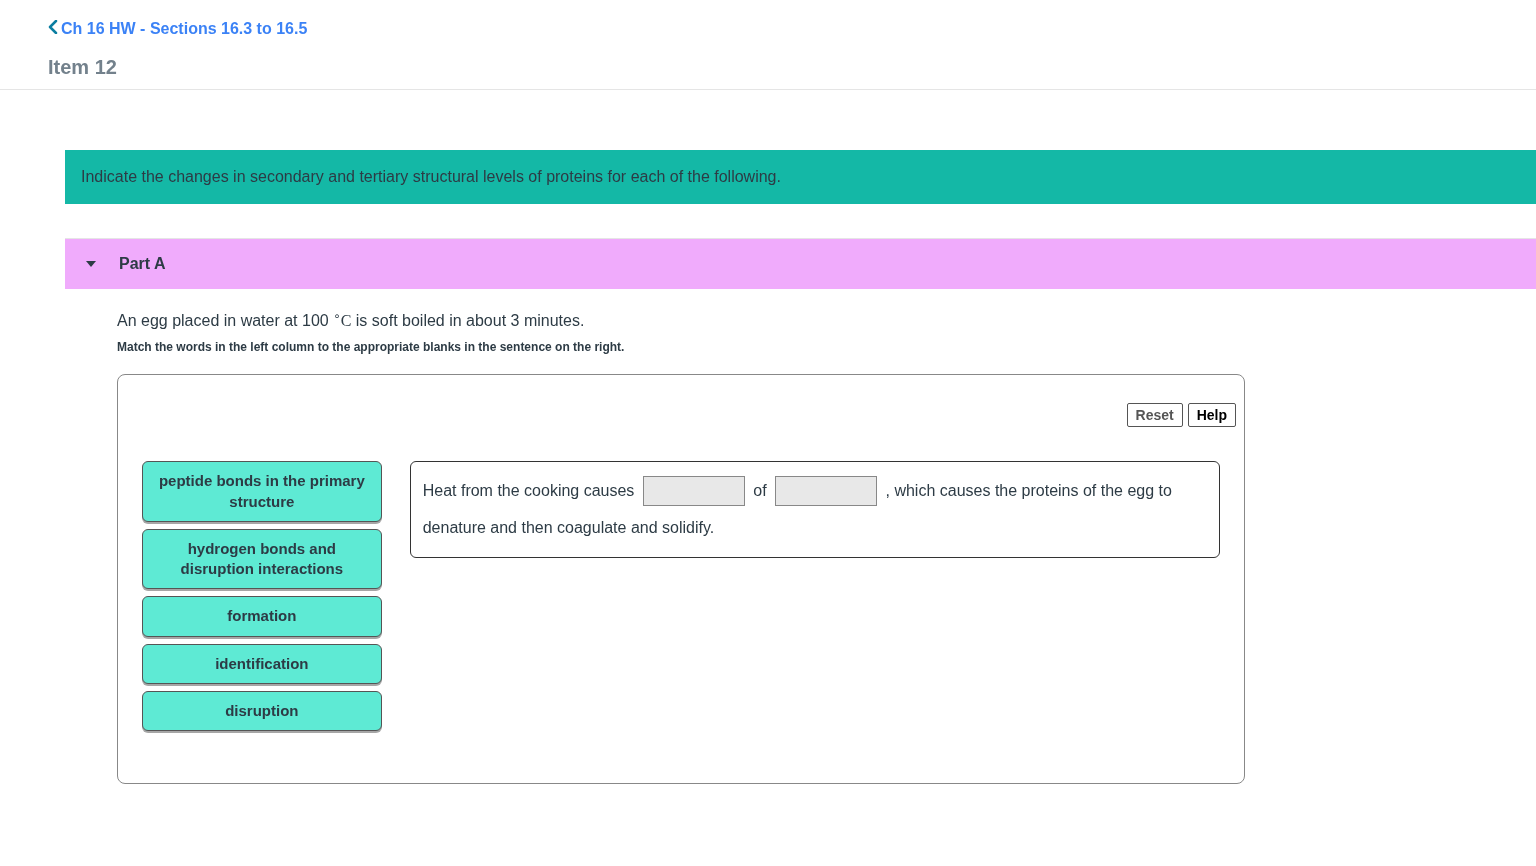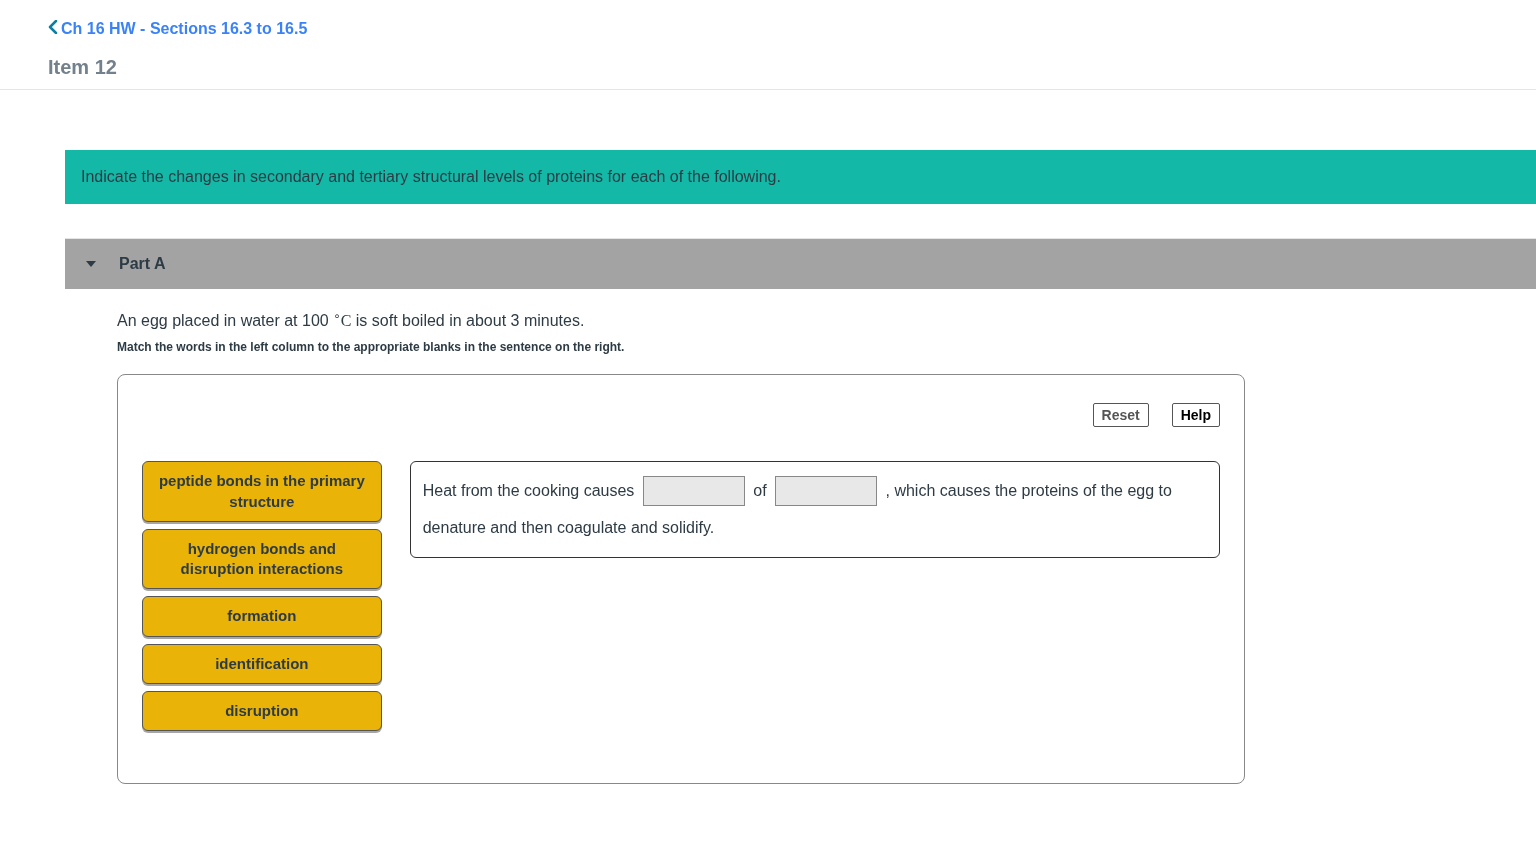--- a/index.html
+++ b/index.html
@@ -26,21 +26,21 @@
     }
     .content { padding: 60px 0 0 65px; }
     .prompt-bar {
       background: #14b8a6;
       padding: 18px 16px;
       font-size: 16px;
       color: #2d3b45;
       margin-bottom: 34px;
     }
     .part-header {
-      background: #a3a3a3;
+      background: #f0abfc;
       border-top: 1px solid #e5e5e5;
       padding: 16px 20px;
       display: flex;
       align-items: center;
       cursor: pointer;
     }
     .part-header .caret { margin-right: 22px; display: inline-flex; }
     .part-header .label { font-weight: 700; font-size: 16px; }
     .part-body { padding: 20px 0 0 52px; }
     .sentence-line {
@@ -59,23 +59,23 @@
       border: 1px solid #888;
       border-radius: 8px;
       width: 1128px;
       height: 410px;
       padding: 28px 24px 24px;
       position: relative;
     }
     .activity-controls {
       position: absolute;
       top: 28px;
-      right: 24px;
+      right: 8px;
       display: flex;
-      gap: 23px;
+      gap: 5px;
     }
     .ctl-btn {
       border: 1px solid #555;
       background: #fff;
       padding: 3px 8px;
       font-size: 14px;
       font-weight: 700;
       color: #555;
       cursor: pointer;
       border-radius: 2px;
@@ -88,21 +88,21 @@
     }
     .drag-column {
       width: 250px;
       display: flex;
       flex-direction: column;
       gap: 7px;
     }
     .drag-item {
       border: 1.5px solid #555;
       border-radius: 6px;
-      background: #eab308;
+      background: #5eead4;
       box-shadow: 0 2px 0 rgba(0,0,0,0.35);
       text-align: center;
       font-weight: 700;
       font-size: 15px;
       color: #2d3b45;
       padding: 9px 10px;
       cursor: grab;
       line-height: 1.35;
     }
     .drop-sentence-box {

